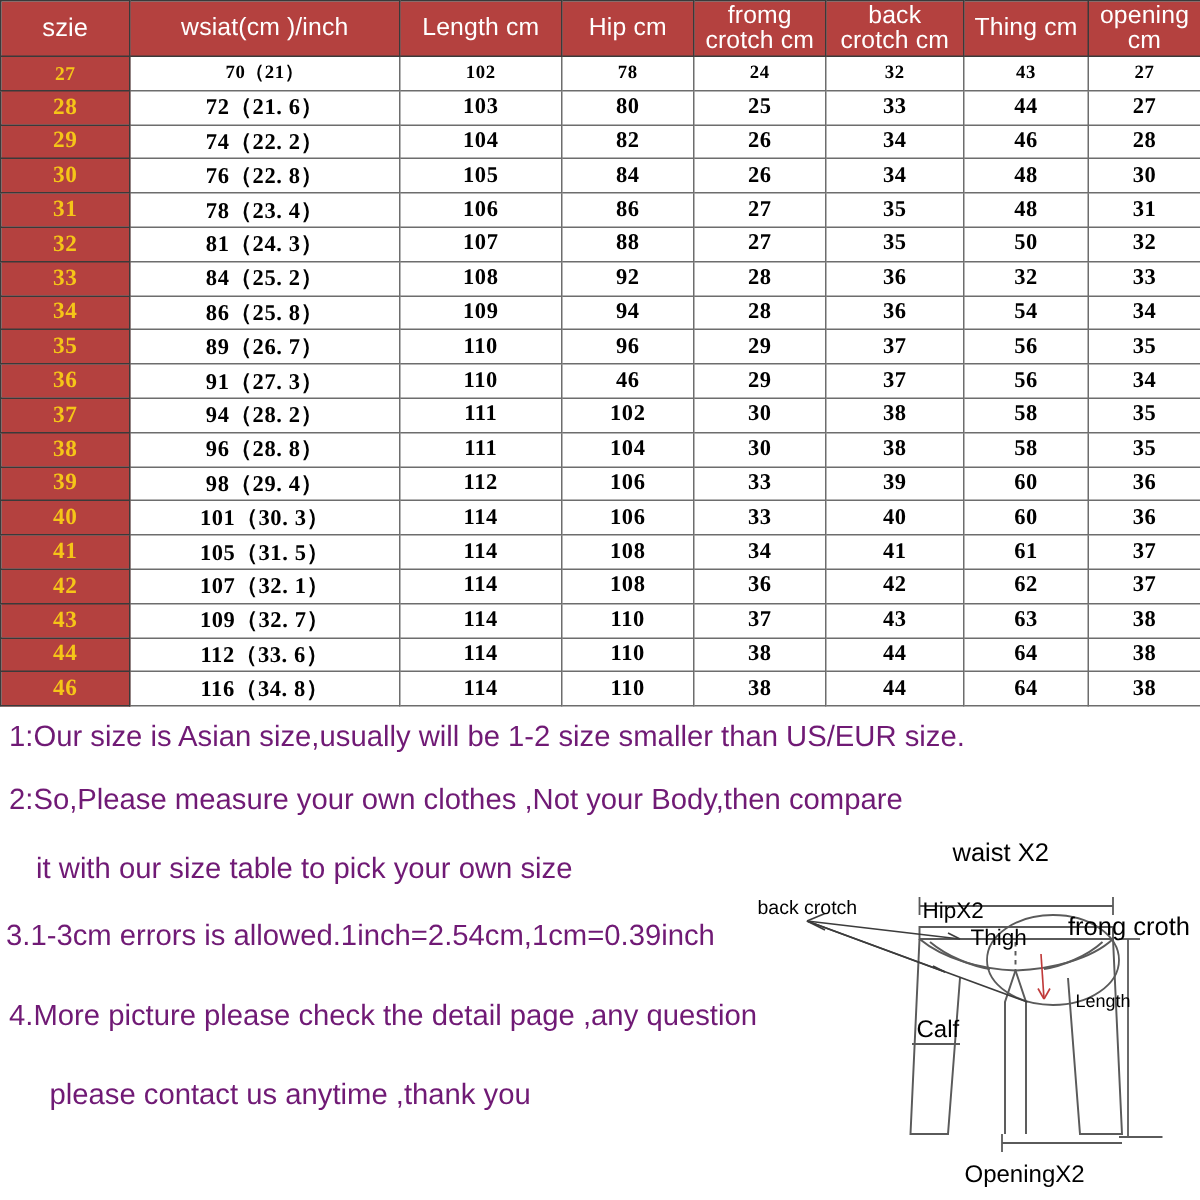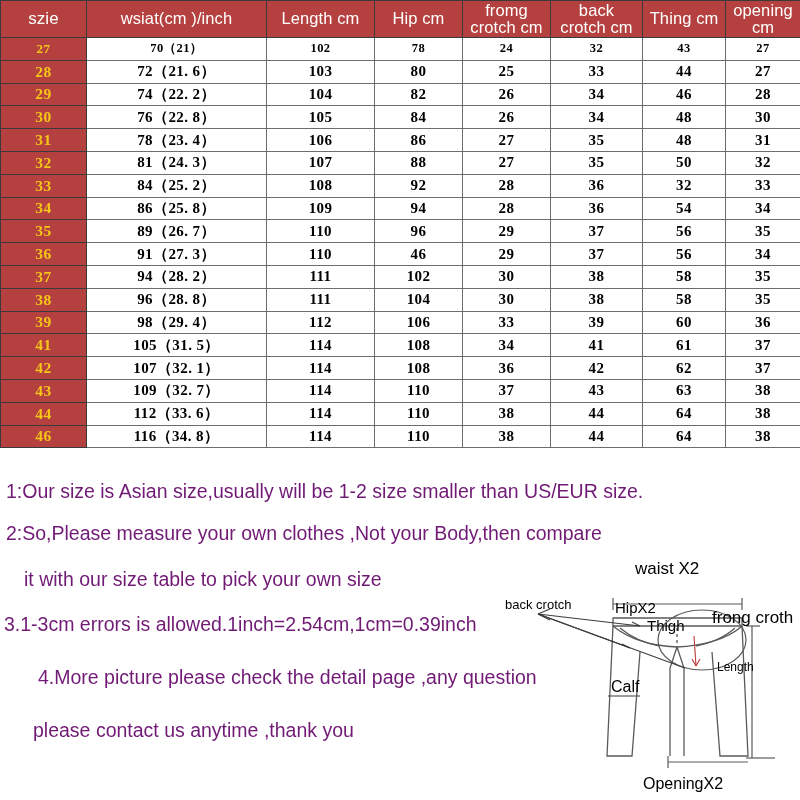--- a/index.html
+++ b/index.html
@@ -87,21 +87,21 @@
     font-size: 19.5px;
     color: #701a75;
     line-height: 1.0;
     white-space: nowrap;
     font-family: Liberation Sans, sans-serif;
   }
   .note-1 { position: absolute; left: 6px;  top: 6px;   }
   .note-2 { position: absolute; left: 6px;  top: 48px;  }
   .note-2b{ position: absolute; left: 24px; top: 94px;  }
   .note-3 { position: absolute; left: 4px;  top: 139px; }
-  .note-4 { position: absolute; left: 6px;  top: 192px; margin-left: 32px; }
+  .note-4 { position: absolute; left: 6px;  top: 192px; }
   .note-4b{ position: absolute; left: 33px; top: 245px; }
 
   
   #diagram {
     position: absolute;
     left: 480px;
     top: 548px;
     width: 320px;
     height: 252px;
   }
@@ -282,20 +282,30 @@
         <td class="size-cell">39</td>
         <td>98（29. 4）</td>
         <td>112</td>
         <td>106</td>
         <td>33</td>
         <td>39</td>
         <td>60</td>
         <td>36</td>
       </tr>
       <tr>
+        <td class="size-cell">40</td>
+        <td>101（30. 3）</td>
+        <td>114</td>
+        <td>106</td>
+        <td>33</td>
+        <td>40</td>
+        <td>60</td>
+        <td>36</td>
+      </tr>
+      <tr>
         <td class="size-cell">41</td>
         <td>105（31. 5）</td>
         <td>114</td>
         <td>108</td>
         <td>34</td>
         <td>41</td>
         <td>61</td>
         <td>37</td>
       </tr>
       <tr>

